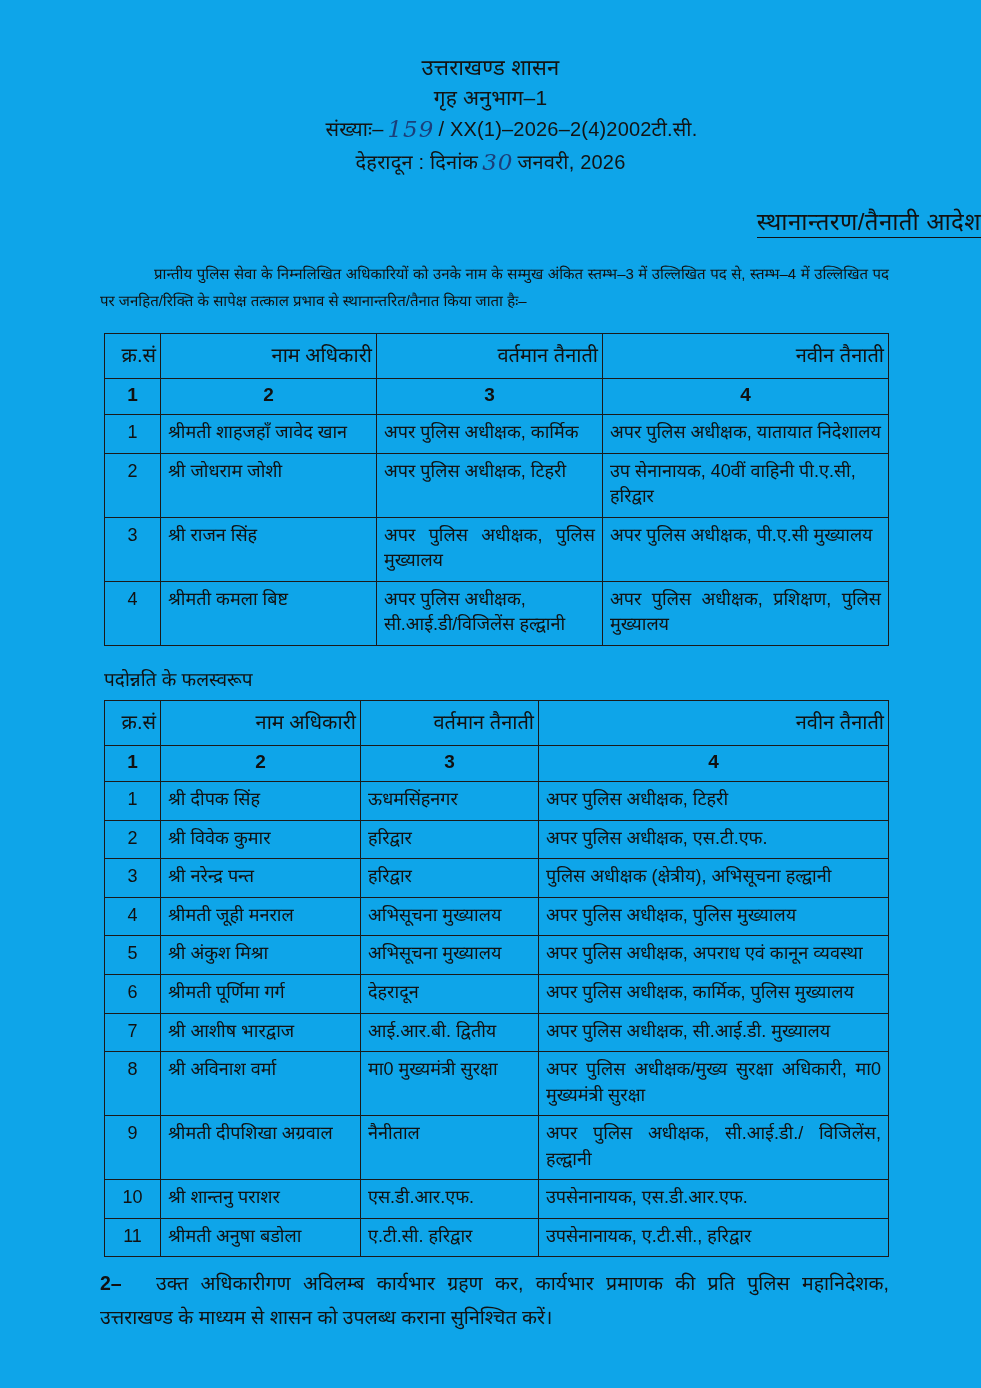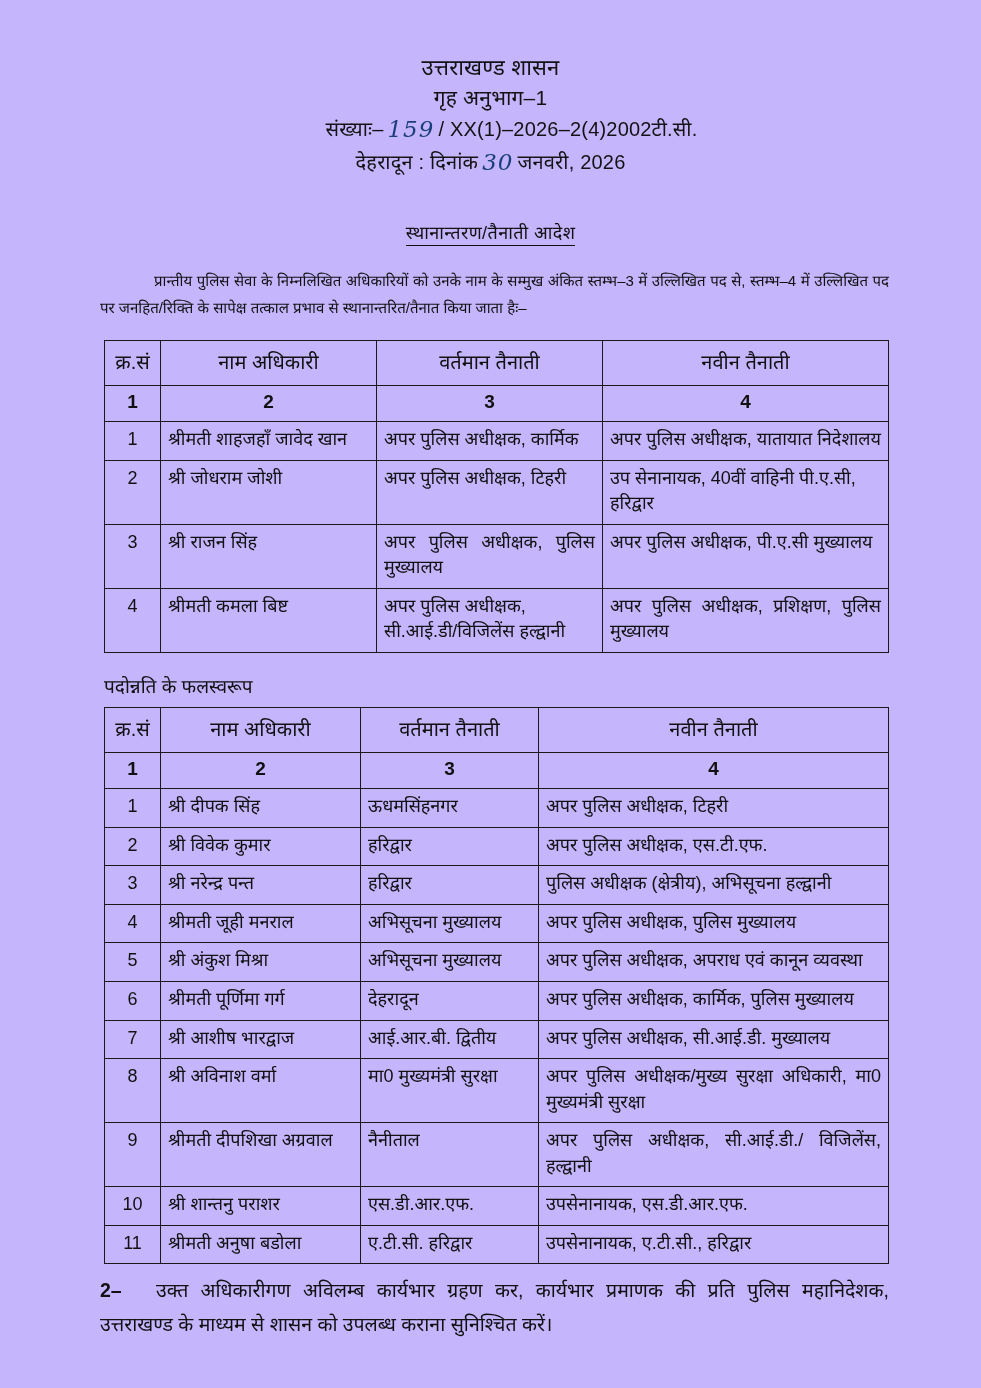--- a/index.html
+++ b/index.html
@@ -9,21 +9,21 @@
     background: #ffffff;
   }
   body {
     font-family: "Liberation Sans", "DejaVu Sans", sans-serif;
     color: #111111;
   }
   #page {
     position: relative;
     width: 981px;
     height: 1388px;
-    background: #c4b5fd;
+    background: #0ea5e9;
     overflow: hidden;
     box-sizing: border-box;
   }
 
   
   .header-block {
     text-align: center;
     padding-top: 52px;
   }
   .hdr-line {
@@ -41,23 +41,23 @@
     color: #1b3f7a;
     font-family: "DejaVu Serif", serif;
     font-size: 23px;
     font-style: italic;
     letter-spacing: 1px;
     padding: 0 4px;
     vertical-align: -1px;
   }
 
   .doc-title {
-    margin-top: 42px;
-    font-size: 18px;
-    text-align: center;
+    margin-top: 26px;
+    font-size: 24px;
+    text-align: right;
     letter-spacing: 0.4px;
   }
   .doc-title span {
     border-bottom: 1.6px solid #111;
     padding-bottom: 2px;
   }
 
   
   .body-para {
     margin: 24px 92px 0 100px;
@@ -81,21 +81,21 @@
   table.order-table td {
     border: 1.4px solid #1a1a1a;
     padding: 5px 7px 7px 7px;
     font-size: 18px;
     line-height: 1.42;
     vertical-align: top;
     font-weight: normal;
     word-wrap: break-word;
   }
   table.order-table th {
-    text-align: center;
+    text-align: right;
     font-size: 20px;
     padding: 7px 4px 9px 4px;
   }
   td.c-sn, th.c-sn { text-align: center; }
   td.c-num { text-align: center; font-size: 18px; }
   tr.numrow td {
     text-align: center;
     font-weight: bold;
     font-size: 19px;
     padding: 3px 4px 5px 4px;

